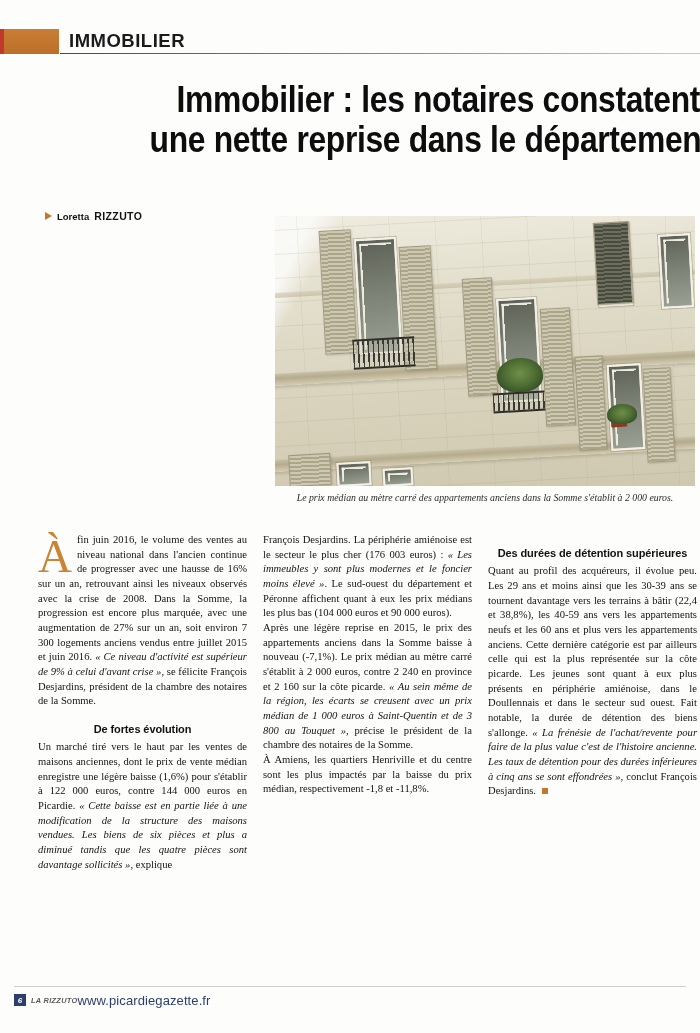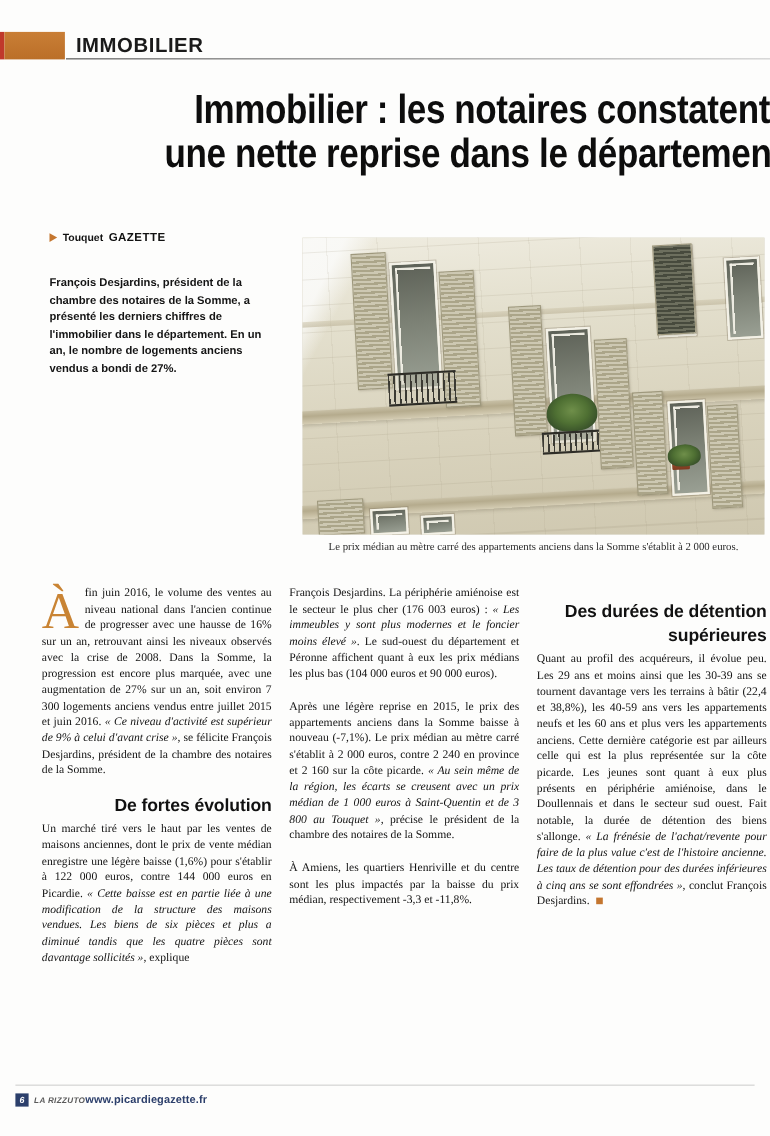--- a/index.html
+++ b/index.html
@@ -222,20 +222,21 @@
   }
 
   
   .caption {
     position: absolute;
     left: 278px;
     top: 491px;
     width: 414px;
     text-align: center;
     font-family: "Liberation Serif", serif;
+    font-style: italic;
     font-size: 9.8px;
     line-height: 1.45;
     color: #2a2a2a;
   }
 
   
   .columns {
     position: absolute;
     left: 38px;
     top: 533px;
@@ -247,39 +248,39 @@
   .col {
     width: 209px;
     font-family: "Liberation Serif", serif;
     font-size: 10.6px;
     line-height: 1.385;
     text-align: justify;
     color: #121212;
     position: relative;
   }
   .col p { margin: 0; text-indent: 0; }
-  .col p + p { margin-top: 15px; }
+  .col p + p { margin-top: 0px; }
   .col .q { font-style: italic; }
 
   .dropcap {
     float: left;
     font-family: "Liberation Serif", serif;
     font-size: 47px;
     line-height: 0.80;
     font-weight: normal;
     color: #c98434;
     padding: 3px 5px 0 0;
     margin-top: 2px;
   }
 
   .subhead {
     font-family: "Liberation Sans", sans-serif;
     font-weight: bold;
-    font-size: 16px;
-    text-align: right;
+    font-size: 11px;
+    text-align: center;
     color: #111;
     margin: 13px 0 3px 0;
     letter-spacing: -0.1px;
   }
 
   .endmark {
     display: inline-block;
     width: 6px; height: 6px;
     background: #c4762f;
     margin-left: 6px;
@@ -327,22 +328,22 @@
   .footer-center {
     flex: 1;
     text-align: center;
     color: #2c3f6b;
     font-weight: bold;
     font-size: 7.4px;
     margin-left: -40px;
   }
   .footer-right {
     color: #2c3f6b;
-    font-weight: bold;
-    font-size: 10px;
+    font-weight: normal;
+    font-size: 13px;
     letter-spacing: 0.1px;
   }
 </style>
 </head>
 <body>
 
 <div class="page">
 
   <div class="section-header">
     <div class="section-swatch-red"></div>
@@ -351,25 +352,24 @@
   </div>
   <div class="section-rule"></div>
 
   <h1 class="headline">
     <span class="hl-line">Immobilier : les notaires constatent</span>
     <span class="hl-line">une nette reprise dans le département</span>
   </h1>
 
   <div class="byline">
     <span class="byline-arrow"></span>
-    <span class="byline-first">Touquet</span>
-    <span class="byline-last">GAZETTE</span>
+    <span class="byline-first">Loretta</span>
+    <span class="byline-last">RIZZUTO</span>
   </div>
 
-  <div class="standfirst">François Desjardins, président de la chambre des notaires de la Somme, a présenté les derniers chiffres de l'immobilier dans le département. En un an, le nombre de logements anciens vendus a bondi de 27%.</div>
 
   <div class="photo-wrap">
     <div class="photo">
       <div class="facade"></div>
       <div class="ledge"></div>
       <div class="cornice c1"></div>
       <div class="cornice c2"></div>
 
       <div class="window" style="left:82px;  top:22px;  width:42px; height:116px;"></div>
       <div class="shutter" style="left:47px;  top:14px;  width:32px; height:124px;"></div>
@@ -404,21 +404,21 @@
 
     <div class="col">
       <p><span class="dropcap">À</span><span>fin juin 2016, le volume des ventes au niveau national dans l'ancien continue de progresser avec une hausse de 16% sur un an, retrouvant ainsi les niveaux observés avec la crise de 2008. Dans la Somme, la progression est encore plus marquée, avec une augmentation de 27% sur un an, soit environ 7 300 logements anciens vendus entre juillet 2015 et juin 2016. </span><span class="q">« Ce niveau d'activité est supérieur de 9% à celui d'avant crise »</span><span>, se félicite François Desjardins, président de la chambre des notaires de la Somme.</span></p>
       <h2 class="subhead">De fortes évolution</h2>
       <p><span>Un marché tiré vers le haut par les ventes de maisons anciennes, dont le prix de vente médian enregistre une légère baisse (1,6%) pour s'établir à 122 000 euros, contre 144 000 euros en Picardie. </span><span class="q">« Cette baisse est en partie liée à une modification de la structure des maisons vendues. Les biens de six pièces et plus a diminué tandis que les quatre pièces sont davantage sollicités »</span><span>, explique</span></p>
     </div>
 
     <div class="col">
       <p><span>François Desjardins. La périphérie amiénoise est le secteur le plus cher (176 003 euros) : </span><span class="q">« Les immeubles y sont plus modernes et le foncier moins élevé »</span><span>. Le sud-ouest du département et Péronne affichent quant à eux les prix médians les plus bas (104 000 euros et 90 000 euros).</span></p>
       <p><span>Après une légère reprise en 2015, le prix des appartements anciens dans la Somme baisse à nouveau (-7,1%). Le prix médian au mètre carré s'établit à 2 000 euros, contre 2 240 en province et 2 160 sur la côte picarde. </span><span class="q">« Au sein même de la région, les écarts se creusent avec un prix médian de 1 000 euros à Saint-Quentin et de 3 800 au Touquet »</span><span>, précise le président de la chambre des notaires de la Somme.</span></p>
-      <p>À Amiens, les quartiers Henriville et du centre sont les plus impactés par la baisse du prix médian, respectivement -3,3 et -11,8%.</p>
+      <p>À Amiens, les quartiers Henriville et du centre sont les plus impactés par la baisse du prix médian, respectivement -1,8 et -11,8%.</p>
     </div>
 
     <div class="col">
       <h2 class="subhead">Des durées de détention supérieures</h2>
       <p><span>Quant au profil des acquéreurs, il évolue peu. Les 29 ans et moins ainsi que les 30-39 ans se tournent davantage vers les terrains à bâtir (22,4 et 38,8%), les 40-59 ans vers les appartements neufs et les 60 ans et plus vers les appartements anciens. Cette dernière catégorie est par ailleurs celle qui est la plus représentée sur la côte picarde. Les jeunes sont quant à eux plus présents en périphérie amiénoise, dans le Doullennais et dans le secteur sud ouest. Fait notable, la durée de détention des biens s'allonge. </span><span class="q">« La frénésie de l'achat/revente pour faire de la plus value c'est de l'histoire ancienne. Les taux de détention pour des durées inférieures à cinq ans se sont effondrées »</span><span>, conclut François Desjardins.</span><span class="endmark"></span></p>
     </div>
 
   </div>
 
   <div class="footer-rule"></div>

